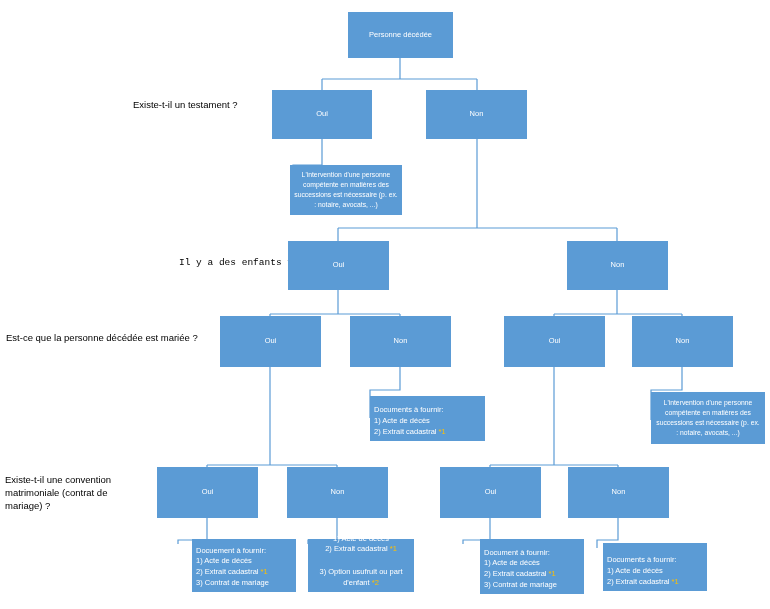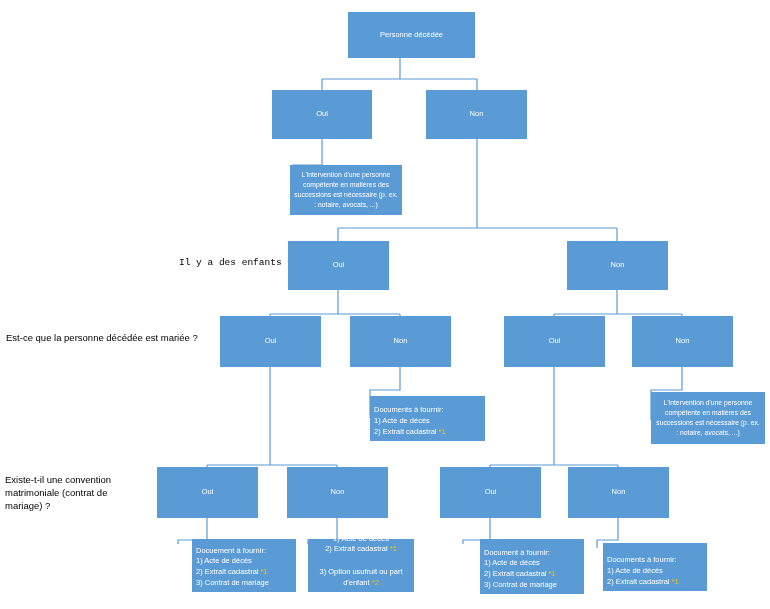--- a/index.html
+++ b/index.html
@@ -108,25 +108,26 @@
       <path d="M490,465 L490,467"></path>
       <path d="M618,465 L618,467"></path>
 
       <path d="M207,518 L207,540 L178,540 L178,544"></path>
       <path d="M337,518 L337,540 L308,540 L308,544"></path>
       <path d="M490,518 L490,540 L463,540 L463,544"></path>
       <path d="M618,518 L618,540 L597,540 L597,548"></path>
     </g>
   </svg>
 
+  <div class="label" style="left:133px; top:99px; width:160px;">Existe-t-il un testament ?</div>
   <div class="label" style="left:179px; top:257px; width:140px;font-family:Liberation Mono, monospace;">Il y a des enfants ?</div>
   <div class="label" style="left:5px; top:474px; width:135px;">Existe-t-il une convention matrimoniale (contrat de mariage) ?</div>
   <div class="label" style="left:6px; top:332px; width:225px;">Est-ce que la personne décédée est mariée ?</div>
 
-  <div class="node" style="left:348px; top:12px; width:127px; height:46px;">Personne décédée</div>
+  <div class="node" style="left:348px; top:12px; width:105px; height:46px;">Personne décédée</div>
 
   <div class="node" style="left:272px; top:90px; width:100px; height:49px;">Oui</div>
   <div class="node" style="left:426px; top:90px; width:101px; height:49px;">Non</div>
 
   <div class="node small" style="left:290px; top:165px; width:112px; height:50px;">L'intervention d'une personne compétente en matières des successions est nécessaire (p. ex. : notaire, avocats, ...)</div>
 
   <div class="node" style="left:288px; top:241px; width:101px; height:49px;">Oui</div>
   <div class="node" style="left:567px; top:241px; width:101px; height:49px;">Non</div>
 
   <div class="node" style="left:220px; top:316px; width:101px; height:51px;">Oui</div>

